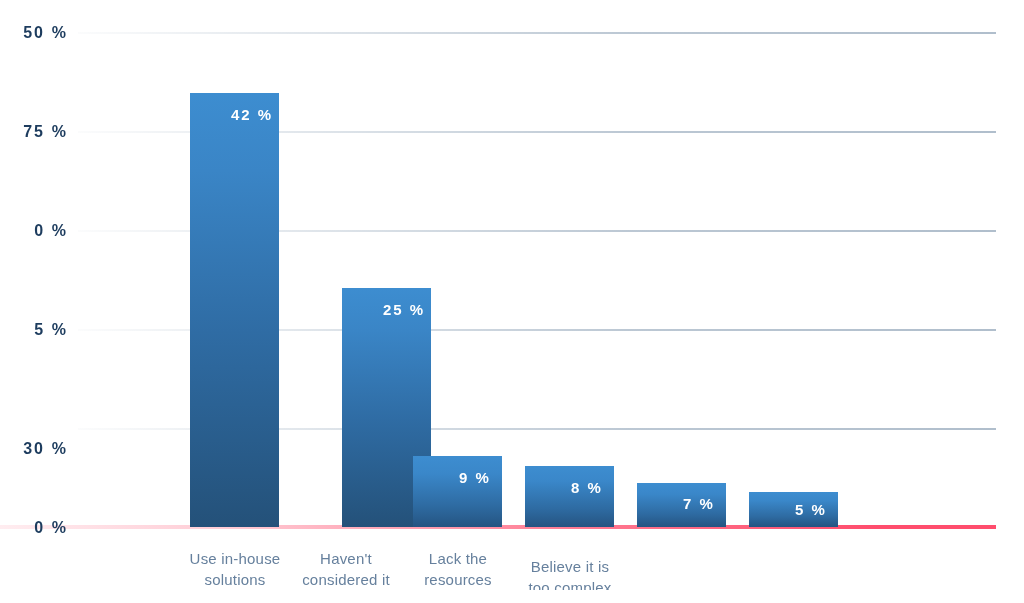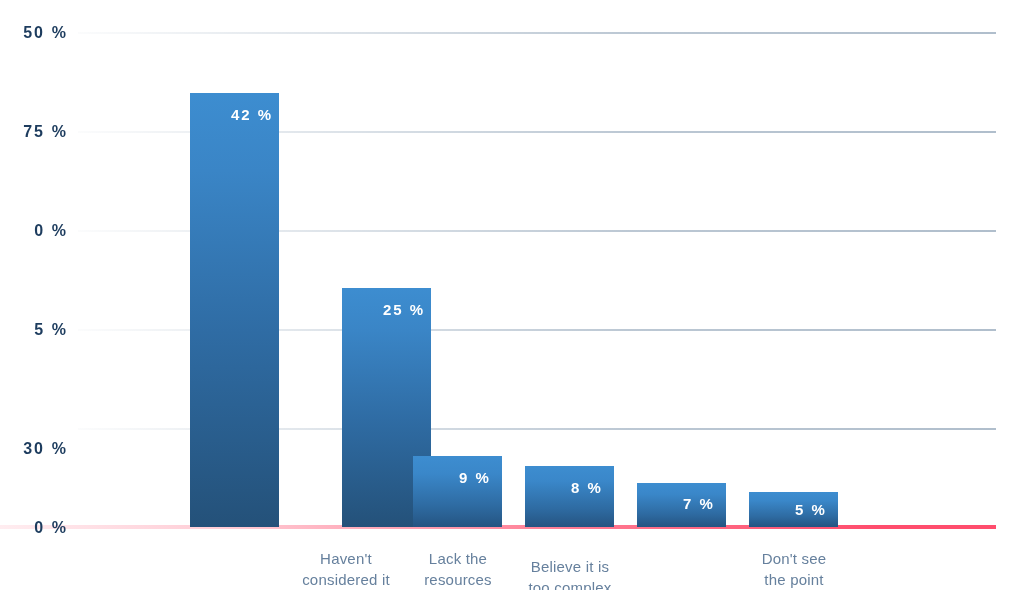--- a/index.html
+++ b/index.html
@@ -163,23 +163,23 @@
     </div>
 
     <div class="bar short" style="left:637px; width:89px; top:483px; height:44px;">
       <div class="bar-value" style="top:13px;">7 %</div>
     </div>
 
     <div class="bar short" style="left:749px; width:89px; top:492px; height:35px;">
       <div class="bar-value" style="top:10px;">5 %</div>
     </div>
 
+    <div class="xlabel" style="left:160px; width:150px;">Use in-house
+solutions</div>
     <div class="xlabel" style="left:383px; width:150px;">Lack the
 resources</div>
     <div class="xlabel" style="left:271px; width:150px;">Haven't
 considered it</div>
     <div class="xlabel" style="left:495px; width:150px;margin-top:8px;">Believe it is
 too complex</div>
-    <div class="xlabel" style="left:719px; width:150px;">Don't see
-the point</div>
 
   </div>
 </div>
 
 </body></html>

